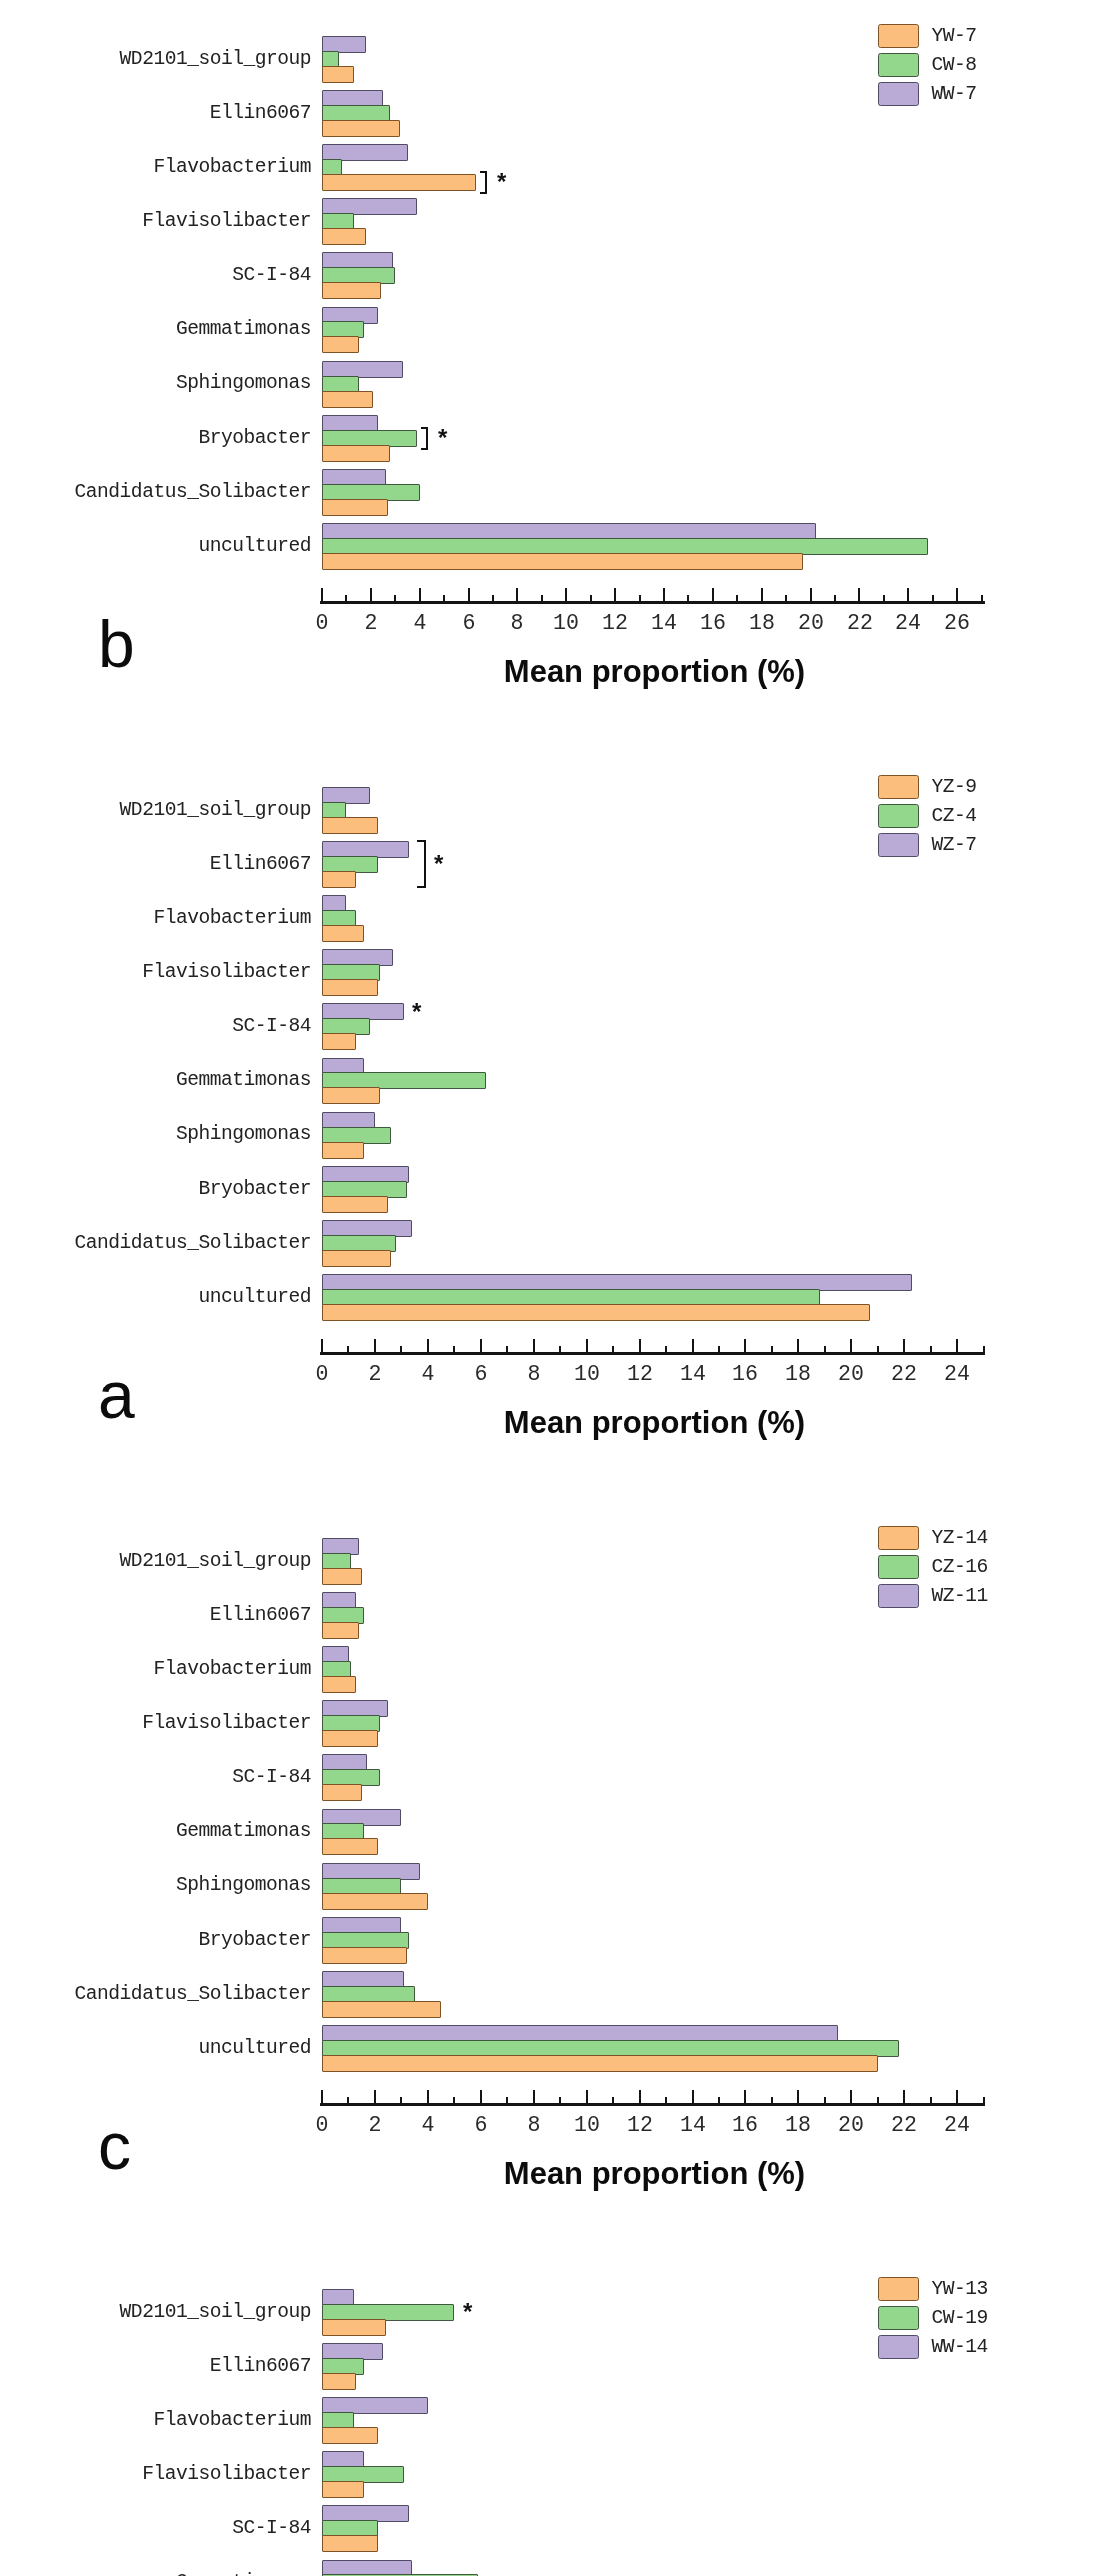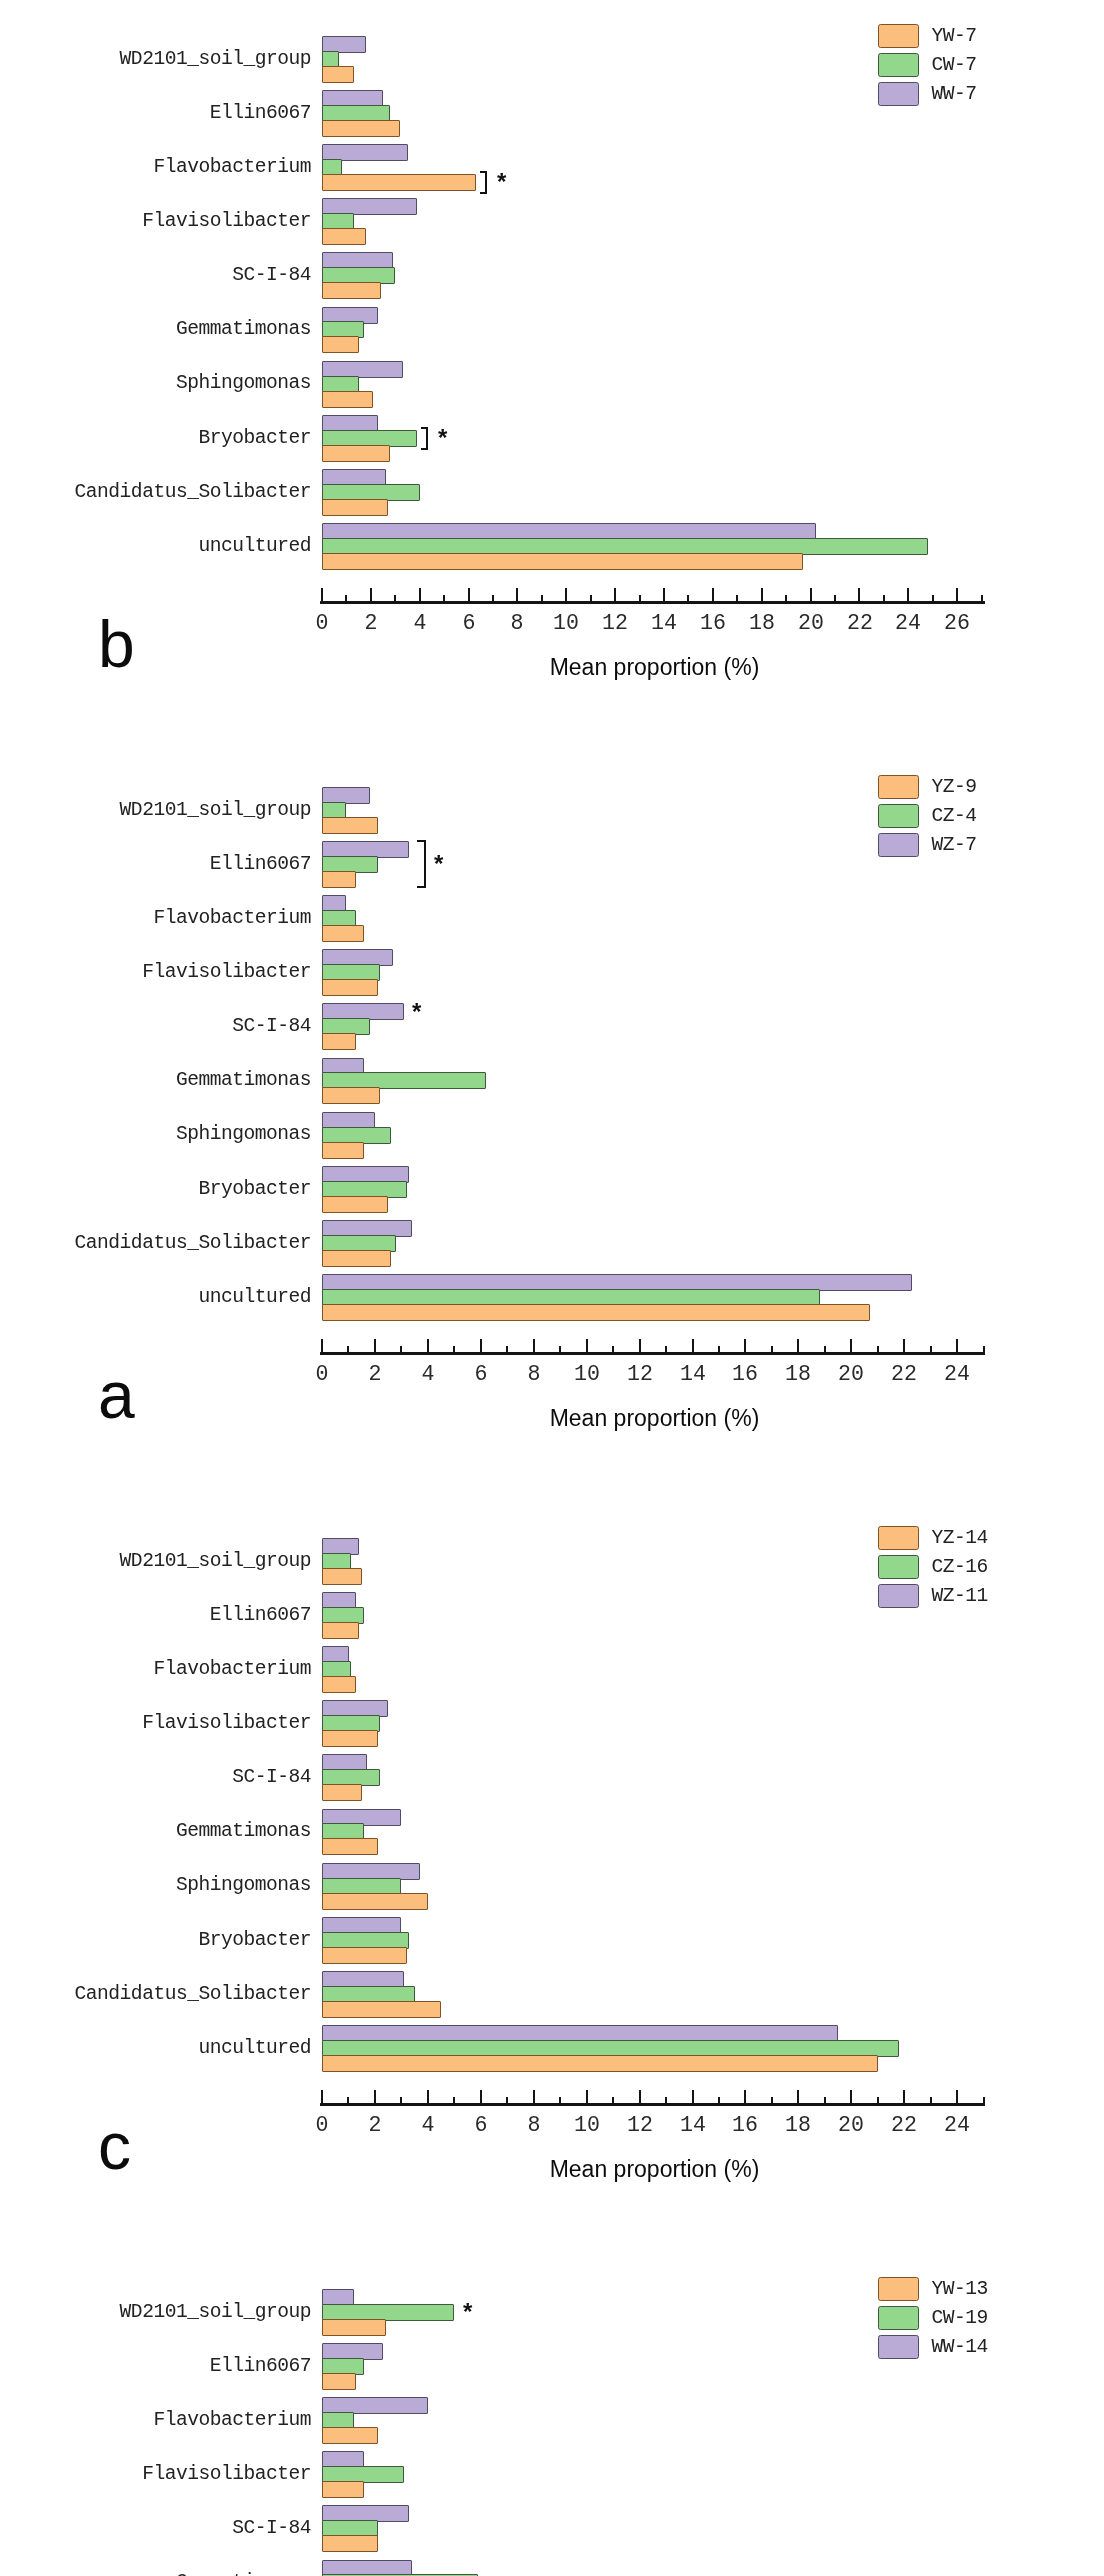--- a/index.html
+++ b/index.html
@@ -8,21 +8,21 @@
   .plot{position:absolute;left:0;top:0;width:1064px;height:751px;}
   .bar{position:absolute;height:16.5px;box-sizing:border-box;border:1.5px solid #444;border-radius:1px;}
   .cat-label{position:absolute;left:0;width:311px;text-align:right;padding-right:9.3px;
              font-family:"Liberation Mono",monospace;font-size:19.6px;line-height:23px;
              color:#222;letter-spacing:-0.5px;white-space:nowrap;}
   .axis-line{position:absolute;height:3.1px;background:#141414;border-radius:0.5px;}
   .tick{position:absolute;width:2.1px;background:#141414;}
   .tick-label{position:absolute;width:41px;margin-left:-20.6px;text-align:center;
               font-family:"Liberation Mono",monospace;font-size:21.6px;color:#2a2a2a;}
   .xlabel{position:absolute;left:322px;width:665px;top:654px;text-align:center;
-          font-size:23px;color:#0c0c0c;}
+          font-size:31px;color:#0c0c0c;font-weight:bold;}
   .letter{position:absolute;left:98px;top:611px;font-size:66px;line-height:66px;color:#0c0c0c;}
   .legend{position:absolute;left:878px;top:24px;display:flex;flex-direction:column;gap:5.2px;}
   .legend-item{display:flex;align-items:center;}
   .legend-swatch{width:41px;height:24px;box-sizing:border-box;border:1.5px solid #444;border-radius:2.6px;flex:none;}
   .legend-label{margin-left:12.4px;font-family:"Liberation Mono",monospace;font-size:19.6px;color:#222;letter-spacing:-0.5px;}
   .sig-star{position:absolute;font-size:24px;font-weight:bold;color:#111;transform:translateY(-50%);line-height:1;}
   .sig-bracket{position:absolute;box-sizing:border-box;border-top:2.6px solid #111;border-right:2.6px solid #111;border-bottom:2.6px solid #111;}
 </style>
 </head>
 <body>
@@ -117,21 +117,21 @@
       <div class="sig-bracket" style="left: 421px; top: 427px; width: 7.2px; height: 23px;"></div>
       <div class="sig-star" style="left: 438px; top: 438px;">*</div>
     </div>
   <div class="legend">
     <div class="legend-item">
         <span class="legend-swatch" style="background: rgb(251, 190, 125); border-color: rgb(125, 83, 39);"></span>
         <span class="legend-label">YW-7</span>
       </div>
     <div class="legend-item">
         <span class="legend-swatch" style="background: rgb(147, 215, 140); border-color: rgb(66, 87, 63);"></span>
-        <span class="legend-label">CW-7</span>
+        <span class="legend-label">CW-8</span>
       </div>
     <div class="legend-item">
         <span class="legend-swatch" style="background: rgb(185, 170, 214); border-color: rgb(79, 76, 100);"></span>
         <span class="legend-label">WW-7</span>
       </div>
   </div>
   <div class="letter">b</div>
   <div class="xlabel">Mean proportion (%)</div>
 </section>
 

